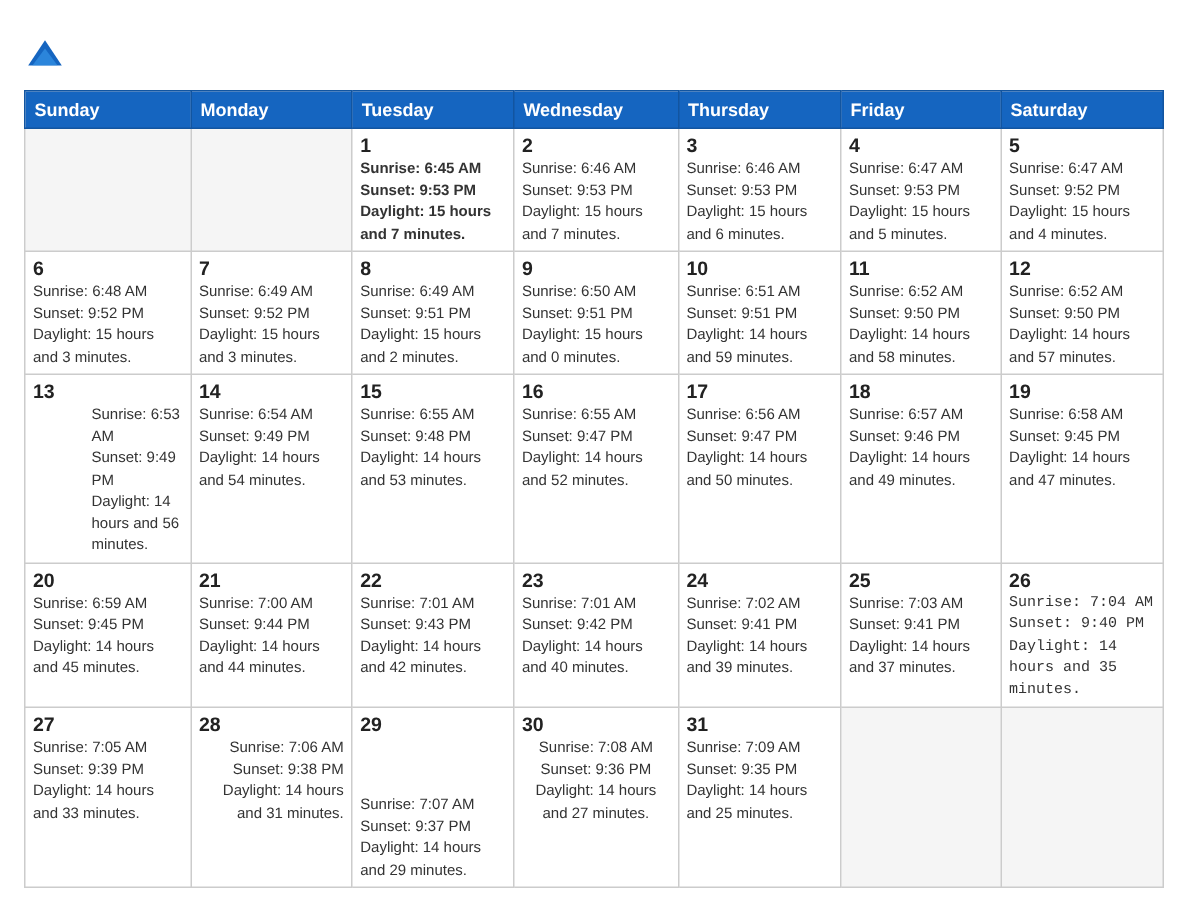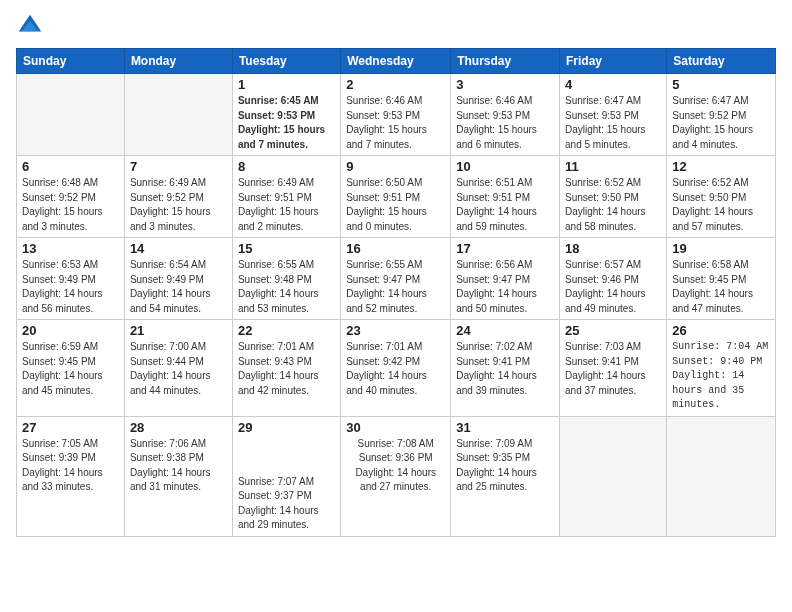--- a/index.html
+++ b/index.html
@@ -6,21 +6,21 @@
     body {
       font-family: Arial, sans-serif;
       background: #fff;
       width: 792px;
       height: 612px;
       overflow: hidden;
     }
     .page {
       width: 792px;
       height: 568px;
-      padding: 12px 16px;
+      padding: 24px 16px;
       background: #fff;
     }
     .header {
       display: flex;
       justify-content: space-between;
       align-items: flex-start;
       margin-bottom: 8px;
     }
     .logo {
       display: flex;
@@ -197,21 +197,21 @@
           <td>
             <div class="day-number">12</div>
             <div class="day-info" style="white-space: pre-line;">Sunrise: 6:52 AM
 Sunset: 9:50 PM
 Daylight: 14 hours and 57 minutes.</div>
           </td>
         </tr>
         <tr>
           <td>
             <div class="day-number">13</div>
-            <div class="day-info" style="white-space: pre-line;">Sunrise: 6:53 AM
+            <div class="day-info" style="white-space: pre-line; margin-left: 39px;">Sunrise: 6:53 AM
 Sunset: 9:49 PM
 Daylight: 14 hours and 56 minutes.</div>
           </td>
           <td>
             <div class="day-number">14</div>
             <div class="day-info" style="white-space: pre-line;">Sunrise: 6:54 AM
 Sunset: 9:49 PM
 Daylight: 14 hours and 54 minutes.</div>
           </td>
           <td>
@@ -291,21 +291,21 @@
         </tr>
         <tr>
           <td>
             <div class="day-number">27</div>
             <div class="day-info" style="white-space: pre-line;">Sunrise: 7:05 AM
 Sunset: 9:39 PM
 Daylight: 14 hours and 33 minutes.</div>
           </td>
           <td>
             <div class="day-number">28</div>
-            <div class="day-info" style="white-space: pre-line;">Sunrise: 7:06 AM
+            <div class="day-info" style="white-space: pre-line; text-align: right;">Sunrise: 7:06 AM
 Sunset: 9:38 PM
 Daylight: 14 hours and 31 minutes.</div>
           </td>
           <td>
             <div class="day-number">29</div>
             <div class="day-info" style="white-space: pre-line; margin-top: 40px;">Sunrise: 7:07 AM
 Sunset: 9:37 PM
 Daylight: 14 hours and 29 minutes.</div>
           </td>
           <td>

